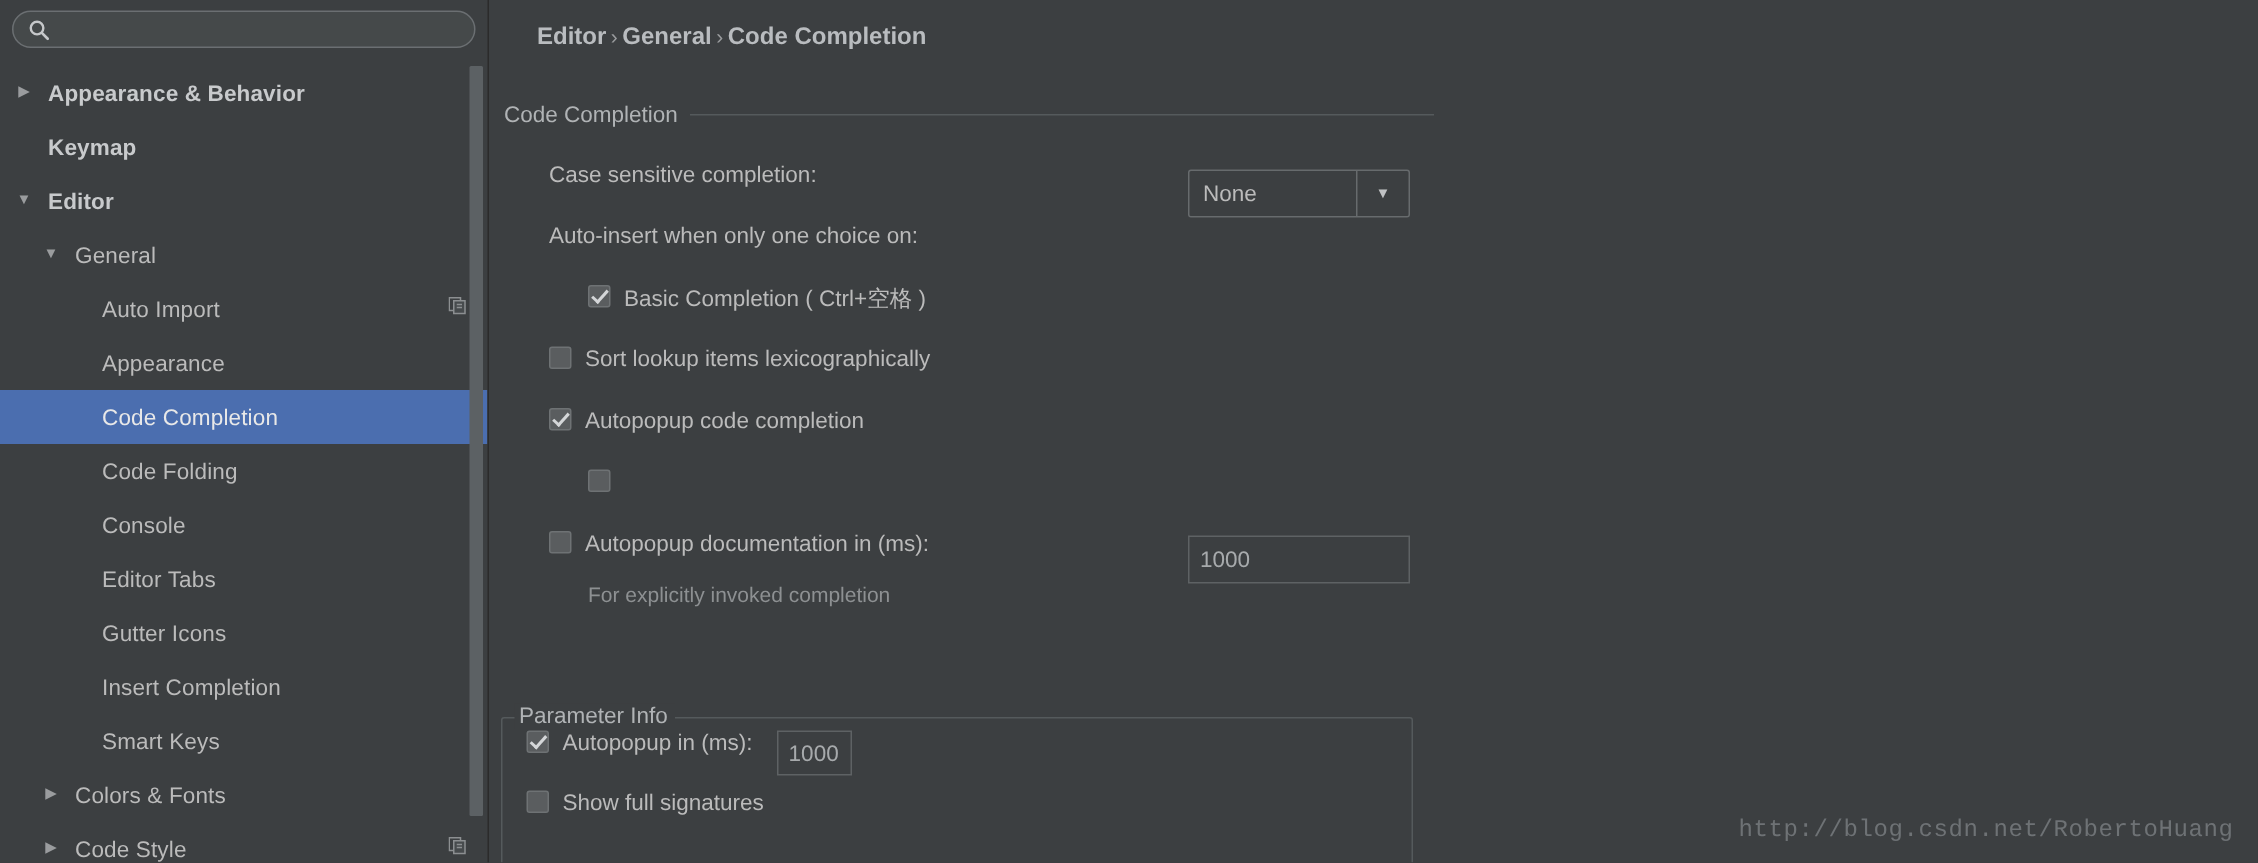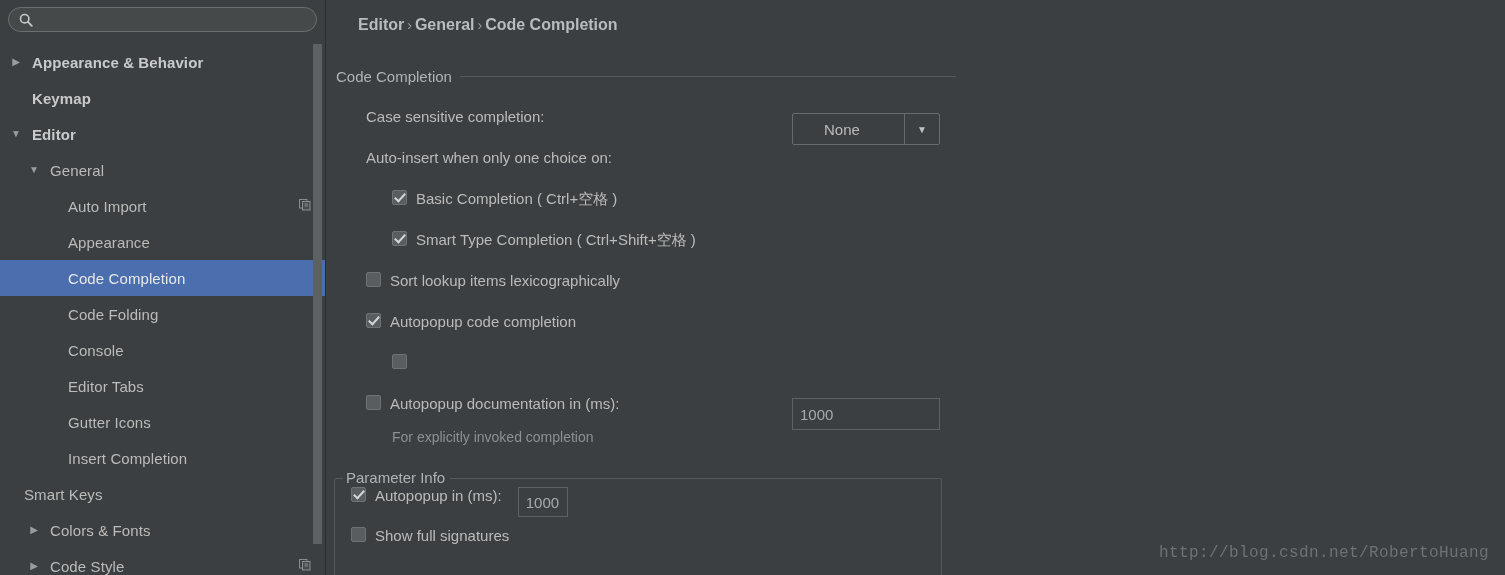--- a/index.html
+++ b/index.html
@@ -219,21 +219,20 @@
     left: 466px;
     top: 5px;
     width: 148px;
     height: 32px;
     border: 1px solid #676b6d;
     border-radius: 2px;
     background: #3c3f41;
     display: flex;
     align-items: center;
     box-sizing: border-box;
-    padding-left: 22px;
   }
   .combo-value {
     flex: 1;
     padding-left: 9px;
     font-size: 15px;
     color: #bbbbbb;
     white-space: nowrap;
     overflow: hidden;
   }
   .combo-arrow {
@@ -383,21 +382,21 @@
         <div class="tree-row" style="padding-left: 44px;">
           <span class="arrow empty">▶</span>
           <span class="tree-label" style="margin-left: 8px;">Gutter Icons</span>
           <span class="spacer"></span>
         </div>
         <div class="tree-row" style="padding-left: 44px;">
           <span class="arrow empty">▶</span>
           <span class="tree-label" style="margin-left: 8px;">Insert Completion</span>
           <span class="spacer"></span>
         </div>
-        <div class="tree-row" style="">
+        <div class="tree-row" style="padding-left: 44px;">
           <span class="arrow empty">▶</span>
           <span class="tree-label" style="margin-left: 8px;">Smart Keys</span>
           <span class="spacer"></span>
         </div>
         <div class="tree-row" style="padding-left: 26px;">
           <span class="arrow">▶</span>
           <span class="tree-label" style="margin-left: 8px;">Colors &amp; Fonts</span>
           <span class="spacer"></span>
         </div>
         <div class="tree-row" style="padding-left: 26px;">
@@ -441,24 +440,20 @@
 
       <div class="row indent-1">
         <span class="lbl">Auto-insert when only one choice on:</span>
       </div>
 
       <div class="row indent-2">
         <span class="cb checked"></span>
         <span class="lbl">Basic Completion ( Ctrl+空格 )</span>
       </div>
 
-      <div class="row indent-2">
-        <span class="cb checked"></span>
-        <span class="lbl">Smart Type Completion ( Ctrl+Shift+空格 )</span>
-      </div>
 
       <div class="row indent-1">
         <span class="cb"></span>
         <span class="lbl">Sort lookup items lexicographically</span>
       </div>
 
       <div class="row indent-1">
         <span class="cb checked"></span>
         <span class="lbl">Autopopup code completion</span>
       </div>

